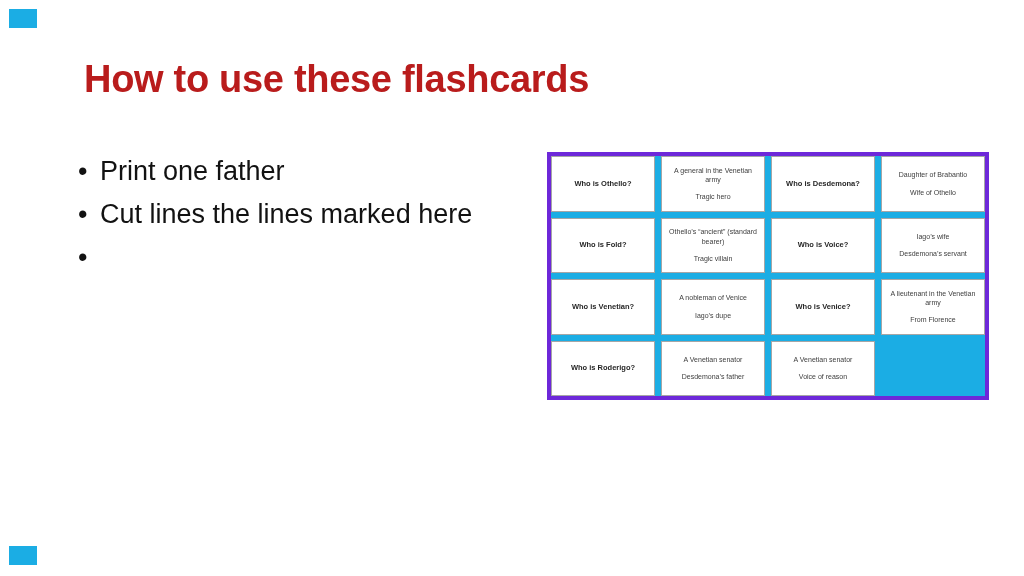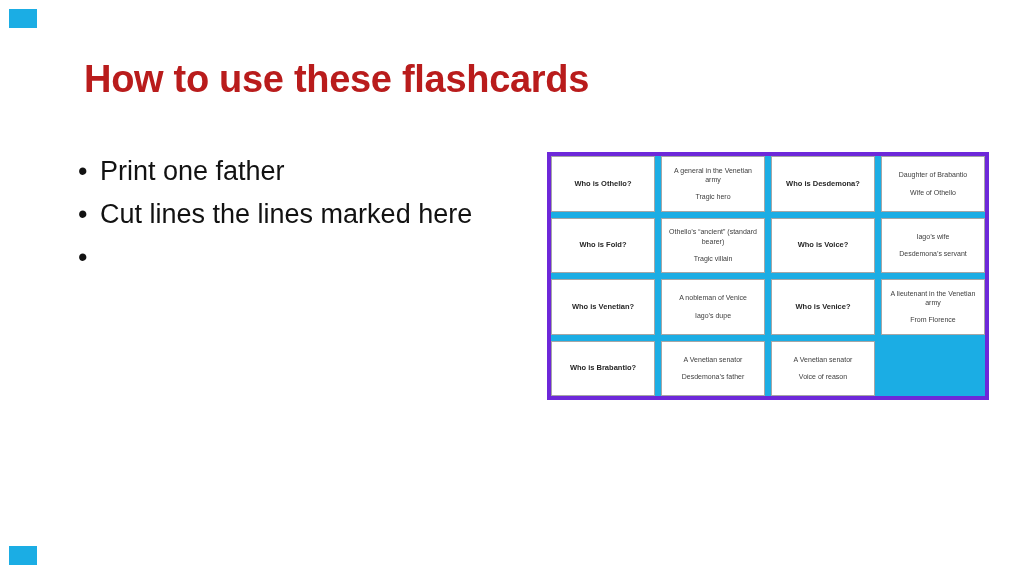--- a/index.html
+++ b/index.html
@@ -96,21 +96,21 @@
     </div>
     <div class="cell q">
       <span>Who is Venice?</span>
     </div>
     <div class="cell a">
       <p>A lieutenant in the Venetian army</p>
       <p>From Florence</p>
     </div>
 
     <div class="cell q">
-      <span>Who is Brabantio?</span>
+      <span>Who is Roderigo?</span>
     </div>
     <div class="cell a">
       <p>A Venetian senator</p>
       <p>Desdemona’s father</p>
     </div>
     <div class="cell a">
       <p>A Venetian senator</p>
       <p>Voice of reason</p>
     </div>
 

